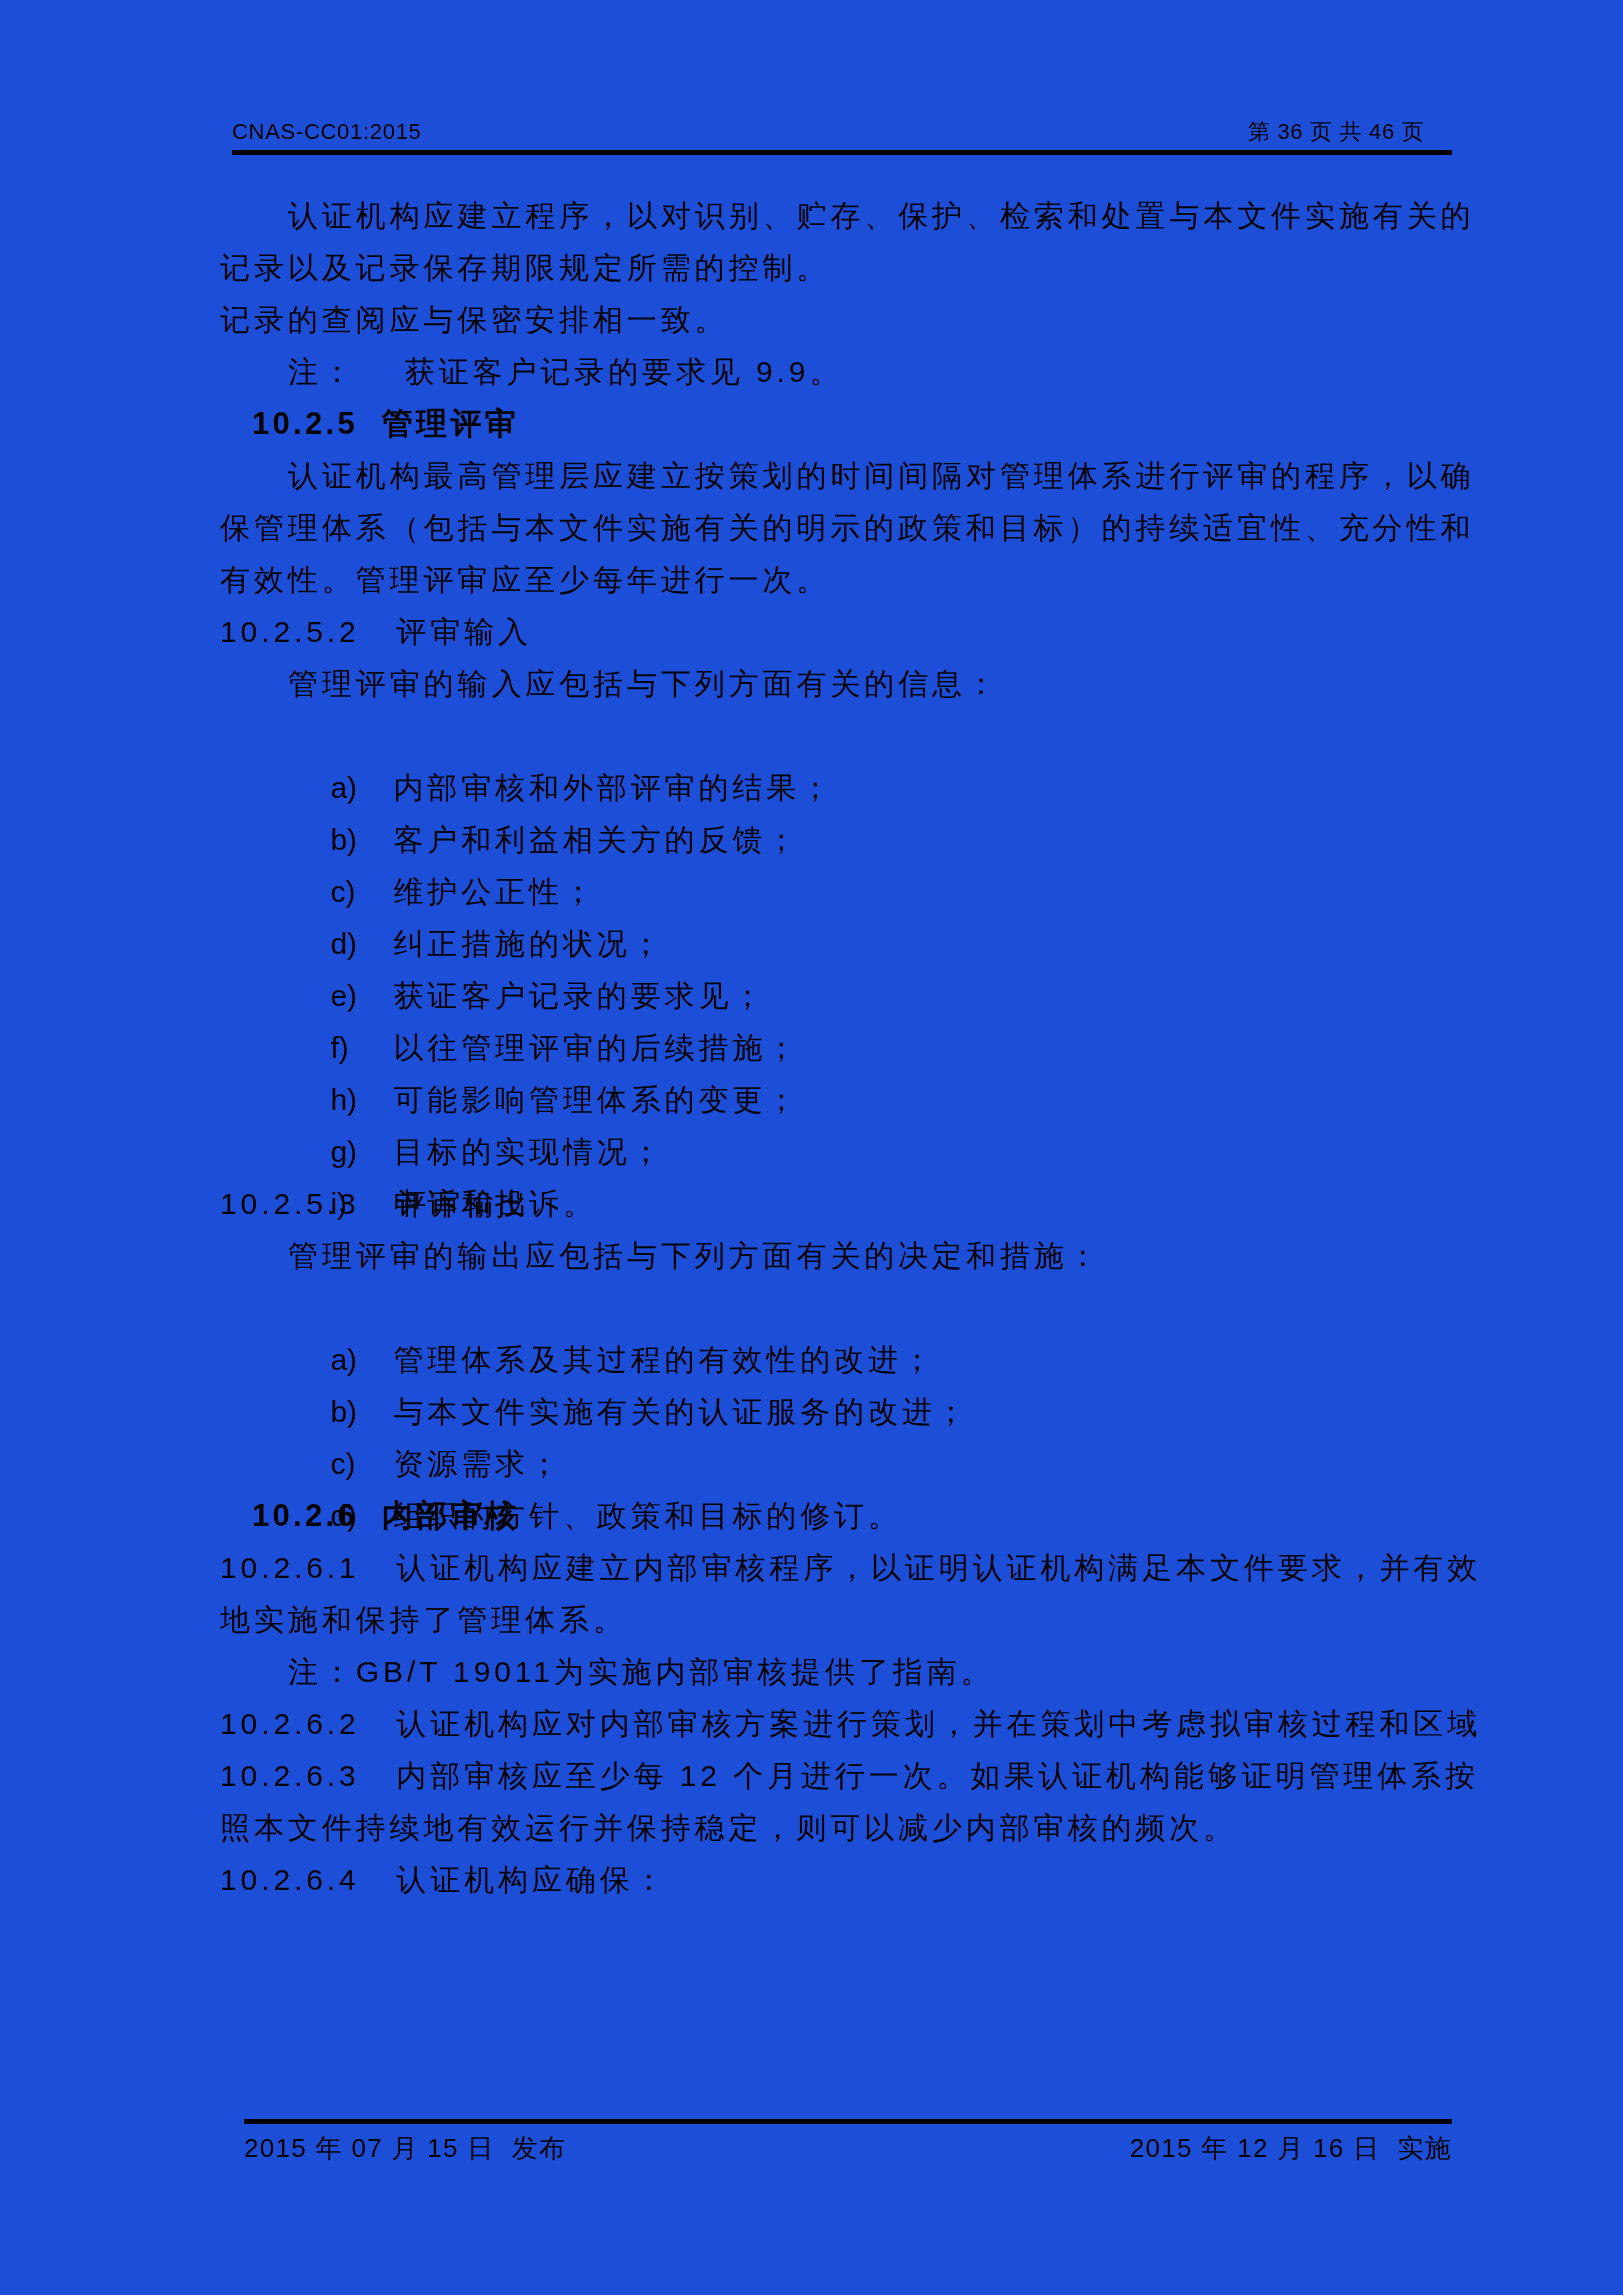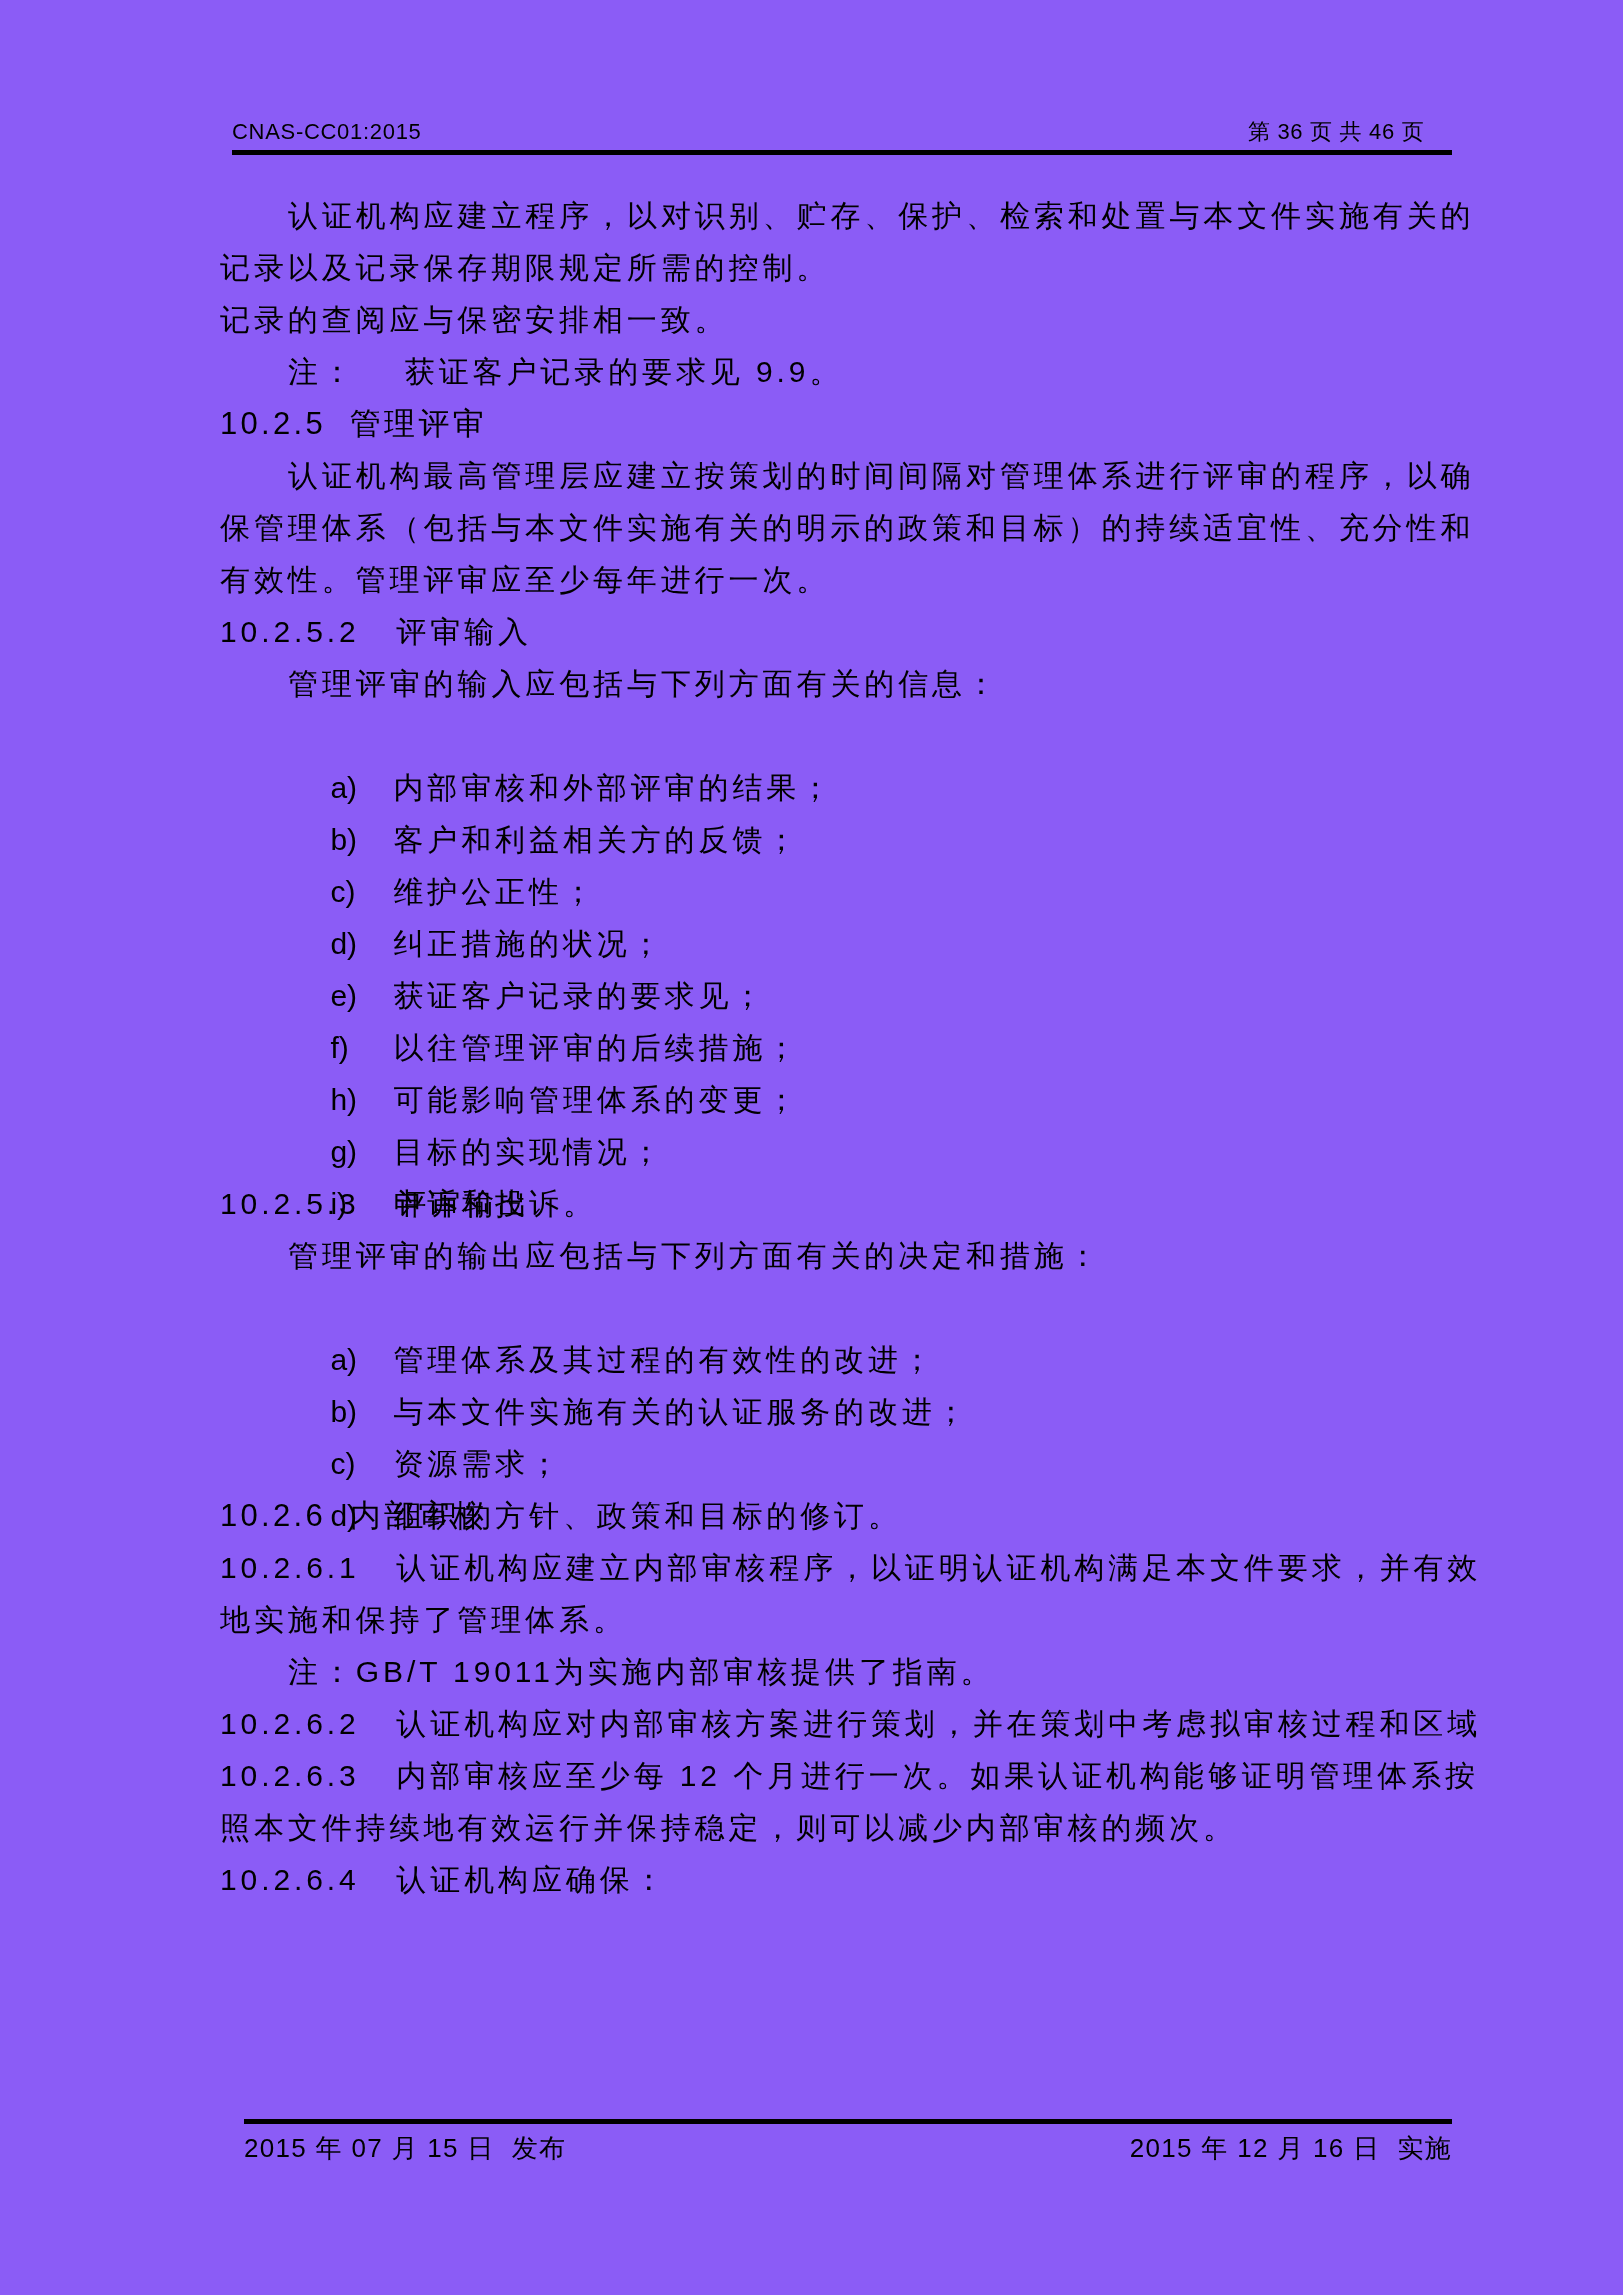--- a/index.html
+++ b/index.html
@@ -1,20 +1,20 @@
 <!DOCTYPE html>
 <html style="font-size:10.5px"><head>
 <meta charset="utf-8">
 <style>
   html, body { margin: 0; padding: 0; background: #e8e8e8; }
   .page {
     position: relative;
     width: 1623px;
     height: 2295px;
-    background: #8b5cf6;
+    background: #1d4ed8;
     color: #000000;
     font-family: "Liberation Sans", "DejaVu Sans", sans-serif;
     overflow: hidden;
   }
   .header {
     position: absolute;
     left: 232px;
     right: 171px;
     top: 119px;
     display: flex;
@@ -34,21 +34,21 @@
     top: 190px;
   }
   .line {
     height: 52px;
     line-height: 52px;
     font-size: 30px;
     letter-spacing: 3.9px;
     white-space: pre;
   }
   .indent { padding-left: 68px; }
-  .h2 { font-weight: normal; font-size: 31px; letter-spacing: 3.3px; }
+  .h2 { font-weight: bold; font-size: 31px; letter-spacing: 3.3px; margin-left: 32px; }
   .note { padding-left: 68px; }
   .item { padding-left: 37px; }
   .item .marker { display: inline-block; width: 63px; letter-spacing: 0; }
   .footer {
     position: absolute;
     left: 244px;
     right: 171px;
     top: 2119px;
     border-top: 5.2px solid #000000;
     padding-top: 9.2px;

